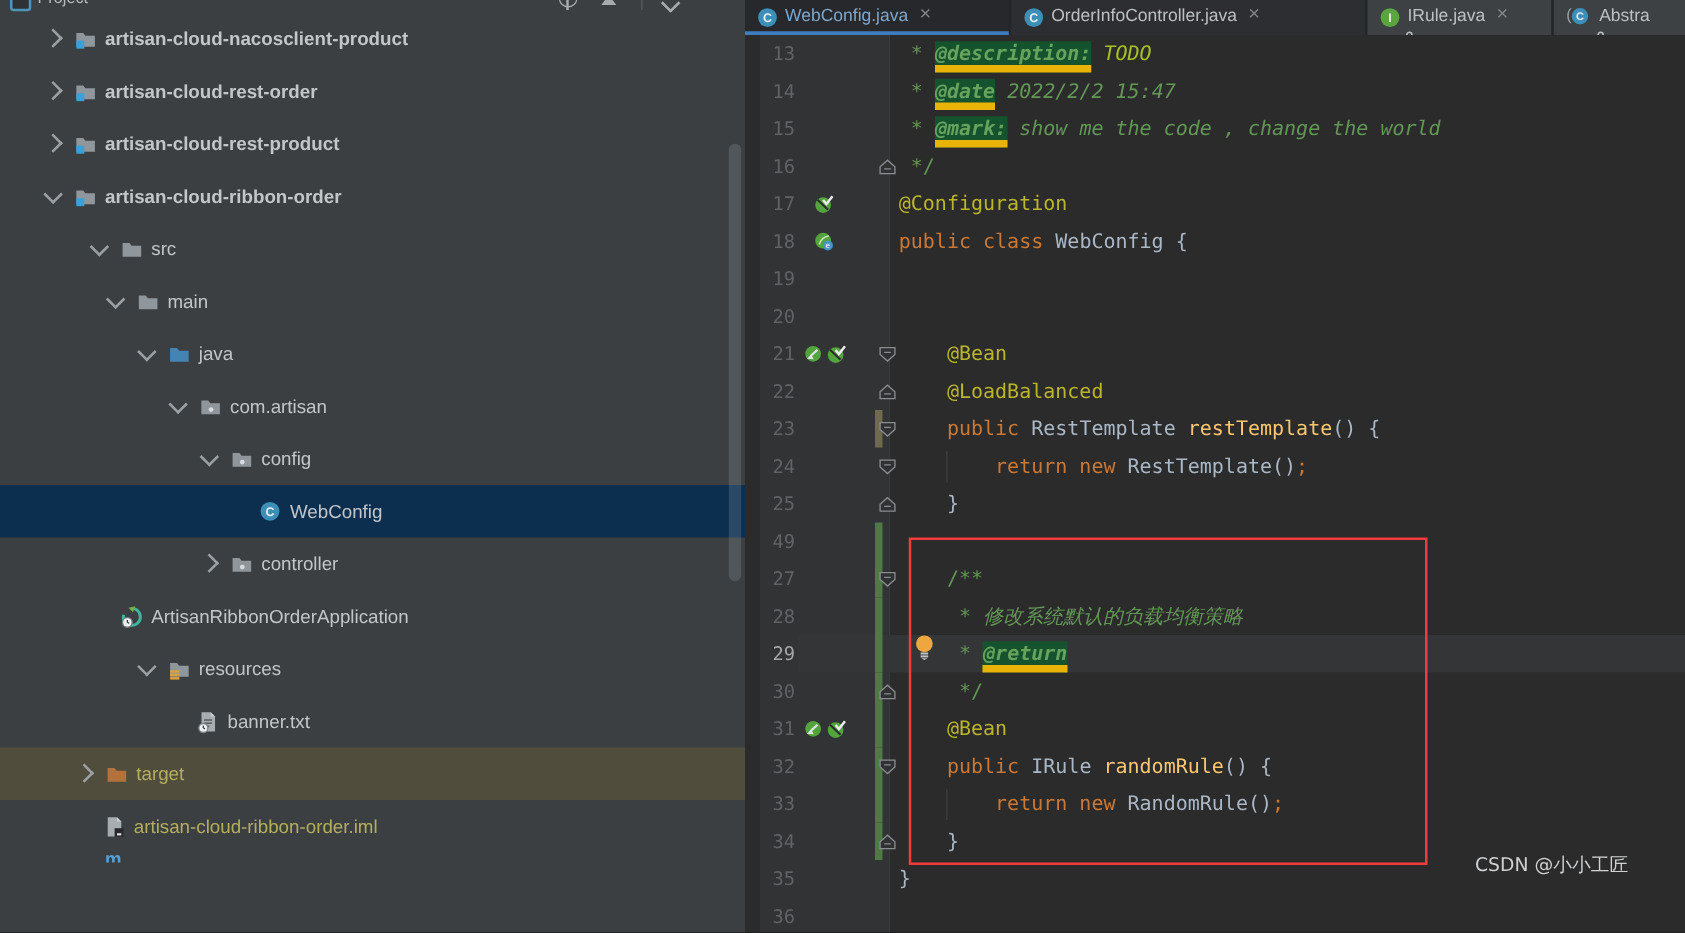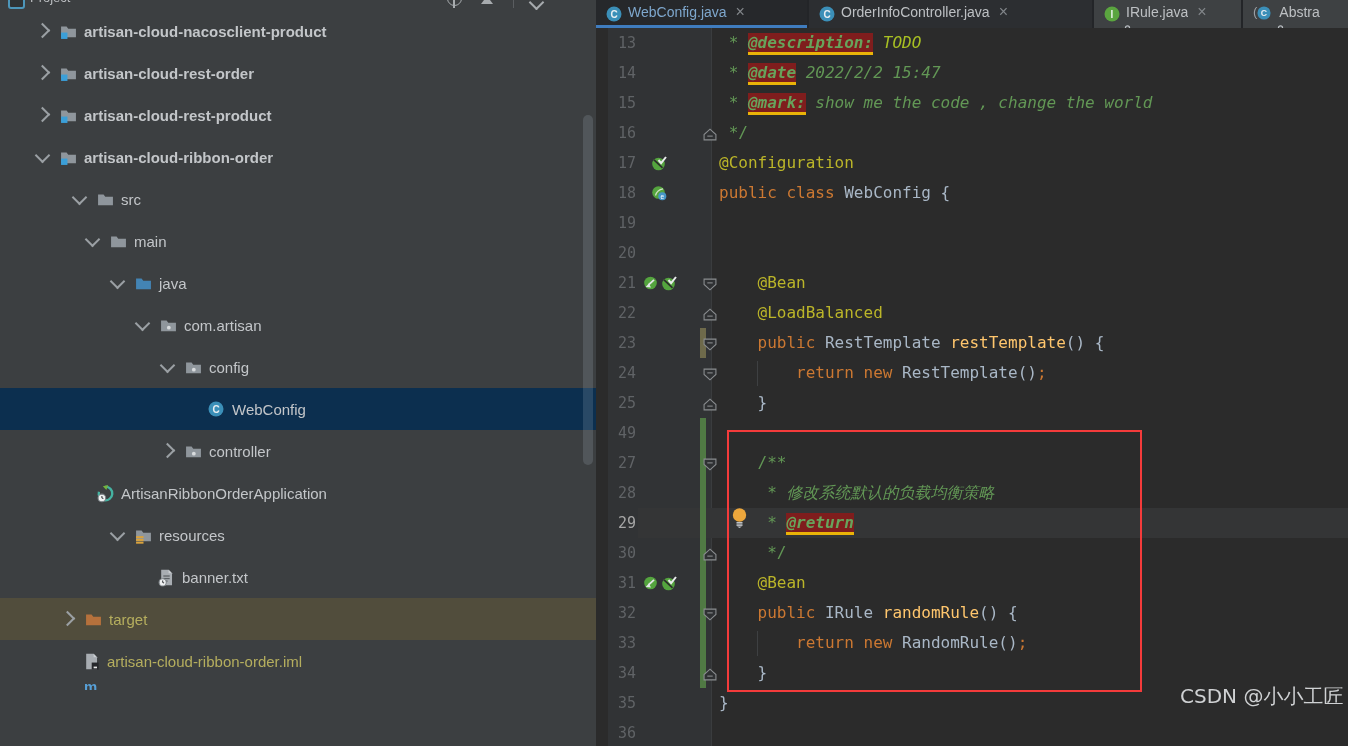--- a/index.html
+++ b/index.html
@@ -56,31 +56,31 @@
   .gicons.single{padding-left:9px;}
   .gicons span{width:16px;height:16px;display:block;}
   .strip{position:absolute;left:92px;top:0;width:6px;height:30px;z-index:2;}
   .strip.green{background:var(--vcs-green,#507a44);}
   .strip.amber{background:var(--vcs-amber,#6e6a4b);}
   .fold{position:absolute;left:95px;top:9px;z-index:3;}
   .lt{position:absolute;left:111px;top:0;font-family:"DejaVu Sans Mono","DejaVu Sans",monospace;
       font-size:16px;line-height:30px;white-space:pre;z-index:3;}
   .c-cmt{color:#629755;}
   .c-cmti{color:#629755;font-style:italic;}
-  .c-tag{color:#67a35c;font-style:italic;font-weight:bold;background:#7f1d1d;border-bottom:3px solid #eab308;}
+  .c-tag{color:#67a35c;font-style:italic;font-weight:bold;background:#14532d;border-bottom:6px solid #eab308;}
   .c-todo{color:#a8c023;font-style:italic;}
   .c-ann{color:#bbb529;}
   .c-kw{color:#cc7832;}
   .c-def{color:#a9b7c6;}
   .c-mth{color:#ffc66d;}
   .iguide{position:absolute;left:149px;width:1px;background:#3e4042;z-index:2;}
   .bulb{position:absolute;left:123px;z-index:4;}
   
   .red-box{position:absolute;left:727px;top:430px;width:415px;height:262px;border:2px solid var(--red,#f43b3b);z-index:6;box-sizing:border-box;}
-  .watermark{position:absolute;left:1180px;top:683px;font-size:20px;color:#cfd1d3;z-index:7;
+  .watermark{position:absolute;left:1180px;top:683px;font-size:15px;color:#cfd1d3;z-index:7;
              font-family:"DejaVu Sans","Liberation Sans",sans-serif;}
 </style>
 </head>
 <body>
 
 <div class="app" style="--panel: #3c3f41; --sel: #0c2f4f; --accent: #3f7cbe; --gutter: #313335; --caret: #343536; --vcs-green: #507a44; --vcs-amber: #6e6a4b; --red: #f43b3b; --tab34: #3e4143;">
 
   <aside class="panel">
     <div class="panel-toolbar">
       <span class="pt-proj-icon"></span>

